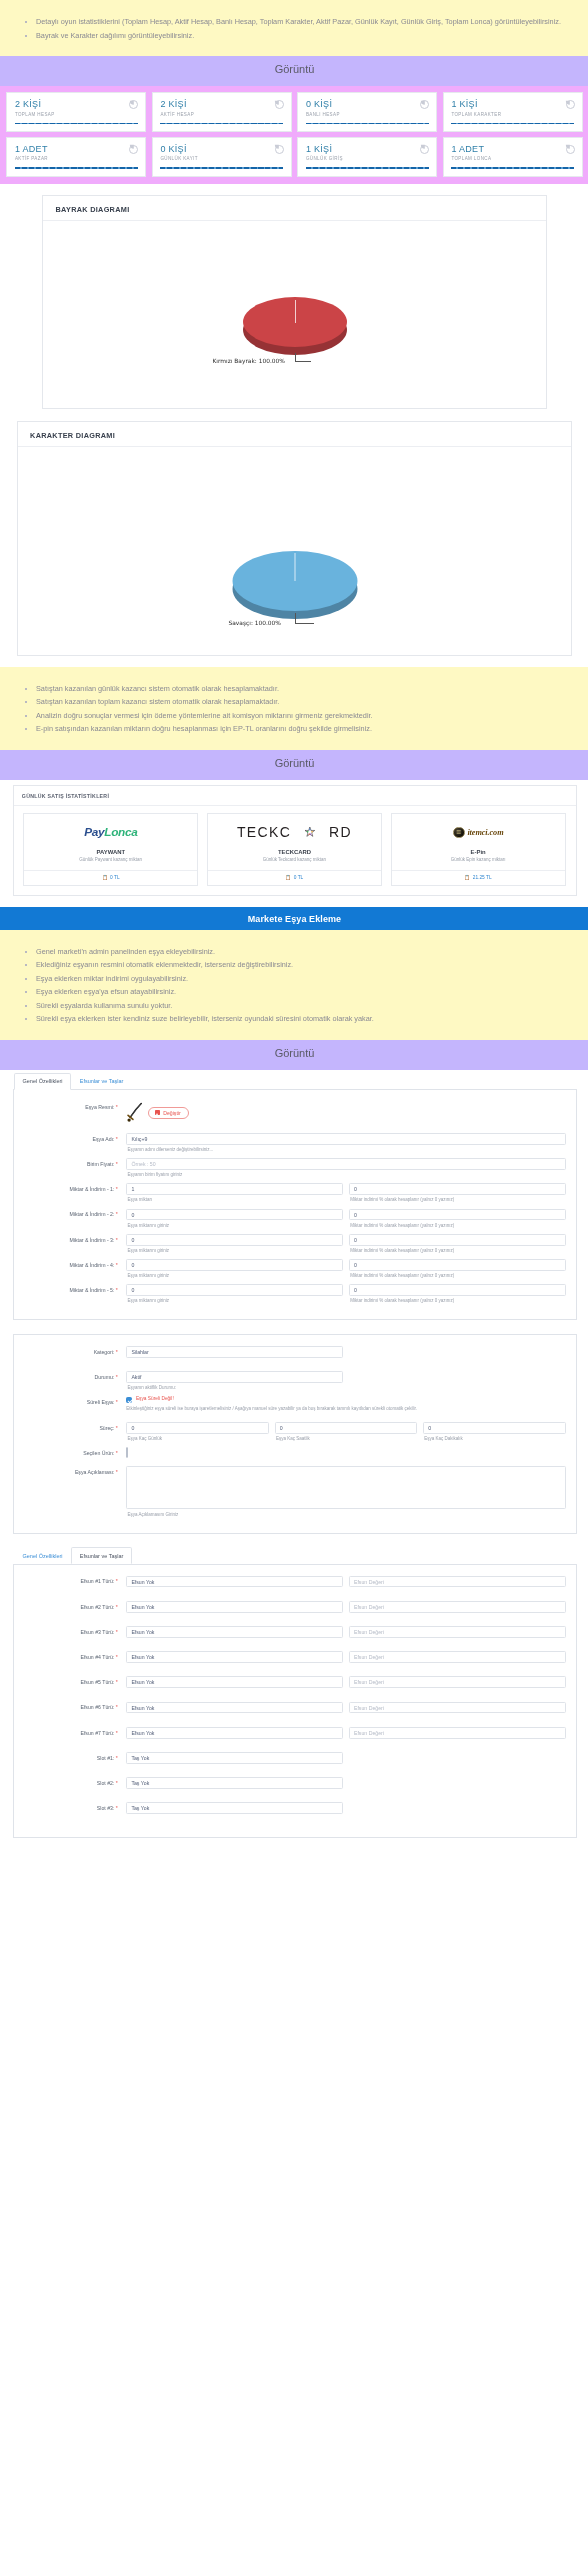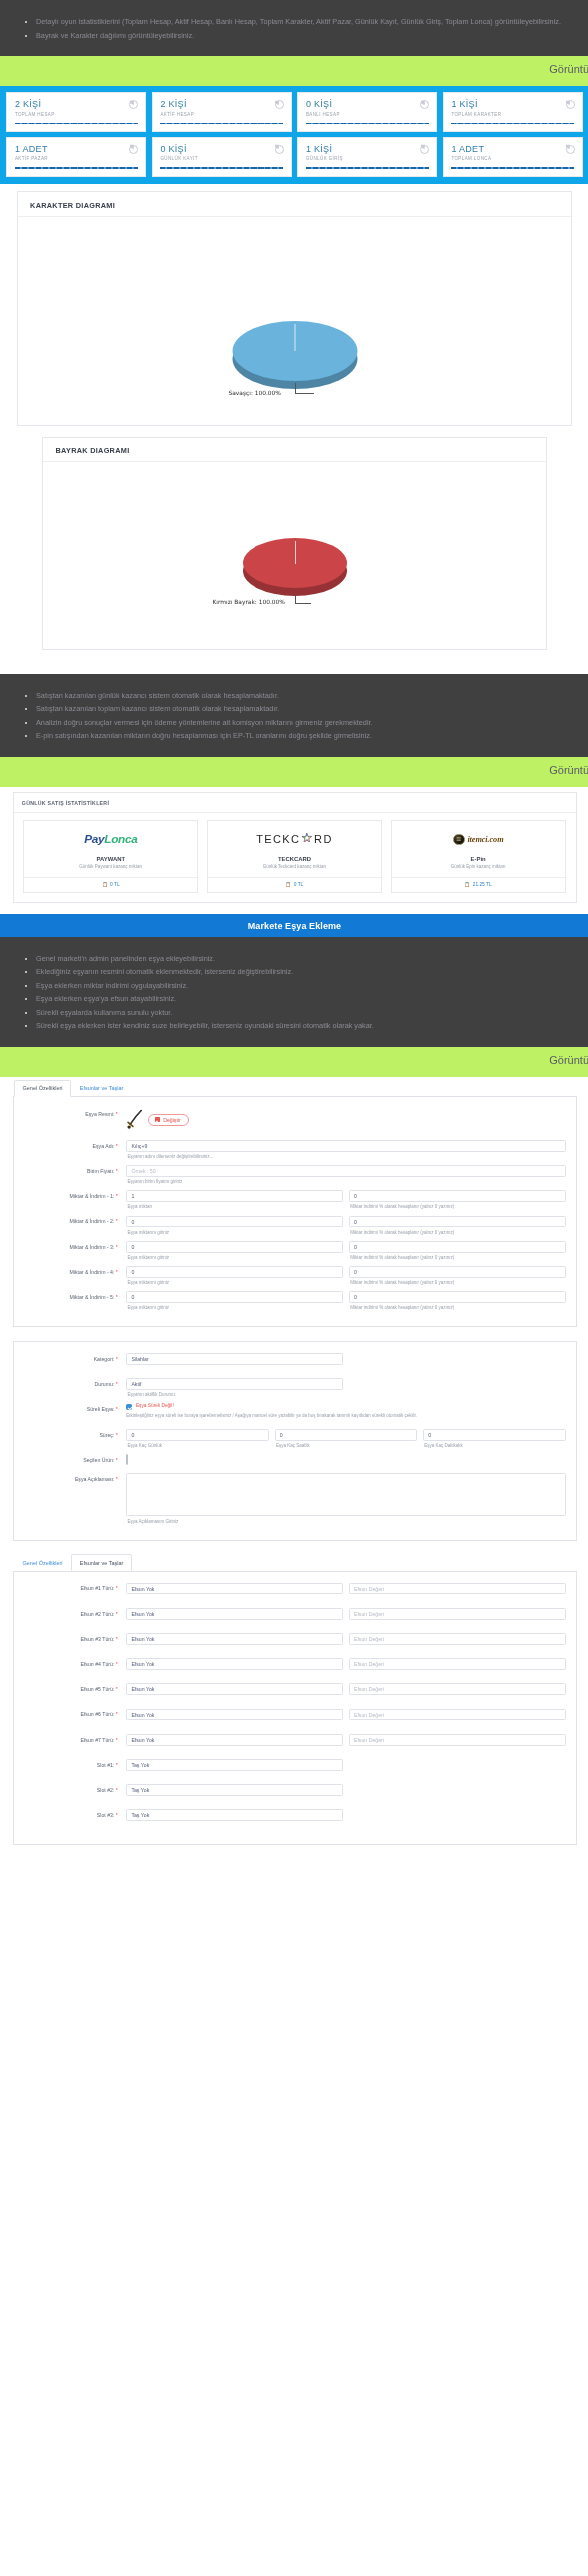--- a/index.html
+++ b/index.html
@@ -22,44 +22,44 @@
     text-align: center;
     font-weight: bold;
     font-size: 9px;
     padding: 6.2px 0 6.2px 0;
     letter-spacing: 0.1px;
   }
 
   
   .bullets {
     padding: 15.2px 18px 14px 18px;
-    background:#404040;
+    background:#fef9c3;
   }
   .bullets ul { margin:0; padding-left: 18px; }
   .bullets li {
     color:#8a8a93;
     font-size: 7.3px;
     line-height: 1.85;
     list-style: square;
   }
   .bullets li::marker { color:#b9b9c2; font-size: 6.2px; }
 
   
   .goruntu {
-    text-align:right;
+    text-align:center;
     font-size: 11px;
     color:#5a5a66;
     font-weight: 400;
     padding: 7px 0 11px 0;
-    background:#bef264;
+    background:#c4b5fd;
   }
 
   
   .stats-wrap {
-    background:#0ea5e9;
+    background:#f0abfc;
     padding: 4.2px 3.5px 5.5px 3.5px;
     display:flex;
     flex-wrap: wrap;
   }
   .stat-card {
     width: 25%;
     padding: 2.1px 2.8px;
   }
   .stat-card-inner {
     background:#fff;
@@ -183,22 +183,22 @@
     display:flex; align-items:center; justify-content:center;
     padding-top: 7px;
   }
   .logo-paywant {
     font-size: 11.8px; font-weight: bold; font-style: italic;
     letter-spacing:-0.3px;
   }
   .logo-paywant .a { color:#2b4f8e; }
   .logo-paywant .b { color:#2fb37a; }
   .logo-teck {
-    font-size: 11px; letter-spacing: 1.4px; color:#231f20; font-weight:500;
-    display:flex; align-items:flex-start; gap:2px;
+    font-size: 14px; letter-spacing: 1.4px; color:#231f20; font-weight:500;
+    display:flex; align-items:center; gap:14px;
   }
   .teck-star { position:relative; width:9.7px; height:9.7px; display:inline-block; }
   .teck-star svg { position:absolute; left:0; top:-0.7px; }
   .logo-epin { display:flex; align-items:center; gap:2.8px; }
   .epin-badge {
     width:11.8px;height:11.8px;border-radius:50%;
     background: radial-gradient(circle at 35% 30%, #4a4332, #14110a 70%);
     border:0.7px solid #8a7b4e;
     display:flex;align-items:center;justify-content:center;
     color:#d8c88a; font-size:5.5px; font-weight:bold;
@@ -427,43 +427,43 @@
     <div class="stat-card">
       <div class="stat-card-inner">
         <div class="stat-value">1 ADET</div>
         <div class="stat-label">TOPLAM LONCA</div>
         <div class="pie-icon"></div>
         <div class="stat-underline"></div>
       </div>
     </div>
   </div>
 
+  <div class="chart-panel inner">
+    <div class="chart-title">BAYRAK DIAGRAMI</div>
+    <div class="chart-body flag">
+      <div class="pie3d" id="pie-bayrak" style="width:104px;height:50px;top:76px;">
+        <div class="side" style="background: rgb(150, 50, 53);"></div>
+        <div class="top" style="background: rgb(203, 68, 71);"></div>
+        <div class="seam"></div>
+      </div>
+      <div class="pie-leader" id="leader-bayrak" style="left:50%;top:132px;width:16.6px;height:9.7px;"></div>
+      <div class="pie-label" style="left:50%;margin-left:-82px;top:137px;">Kırmızı Bayrak: 100.00%</div>
+    </div>
+  </div>
+
   <div class="chart-panel">
     <div class="chart-title">KARAKTER DIAGRAMI</div>
     <div class="chart-body">
       <div class="pie3d" id="pie-karakter" style="width:125px;height:60px;top:104px;">
         <div class="side" style="background: rgb(78, 132, 164);"></div>
         <div class="top" style="background: rgb(105, 179, 221);"></div>
         <div class="seam"></div>
       </div>
       <div class="pie-leader" id="leader-karakter" style="left:50%;top:166px;width:19.4px;height:11px;"></div>
       <div class="pie-label" style="left:50%;margin-left:-66px;top:173px;">Savaşçı: 100.00%</div>
-    </div>
-  </div>
-
-  <div class="chart-panel inner">
-    <div class="chart-title">BAYRAK DIAGRAMI</div>
-    <div class="chart-body flag">
-      <div class="pie3d" id="pie-bayrak" style="width:104px;height:50px;top:76px;">
-        <div class="side" style="background: rgb(150, 50, 53);"></div>
-        <div class="top" style="background: rgb(203, 68, 71);"></div>
-        <div class="seam"></div>
-      </div>
-      <div class="pie-leader" id="leader-bayrak" style="left:50%;top:132px;width:16.6px;height:9.7px;"></div>
-      <div class="pie-label" style="left:50%;margin-left:-82px;top:137px;">Kırmızı Bayrak: 100.00%</div>
     </div>
   </div>
 
   <div class="spacer-16"></div>
 
 
   <div class="bullets">
     <ul>
       <li>Satıştan kazanılan günlük kazancı sistem otomatik olarak hesaplamaktadır.</li>
       <li>Satıştan kazanılan toplam kazancı sistem otomatik olarak hesaplamaktadır.</li>

